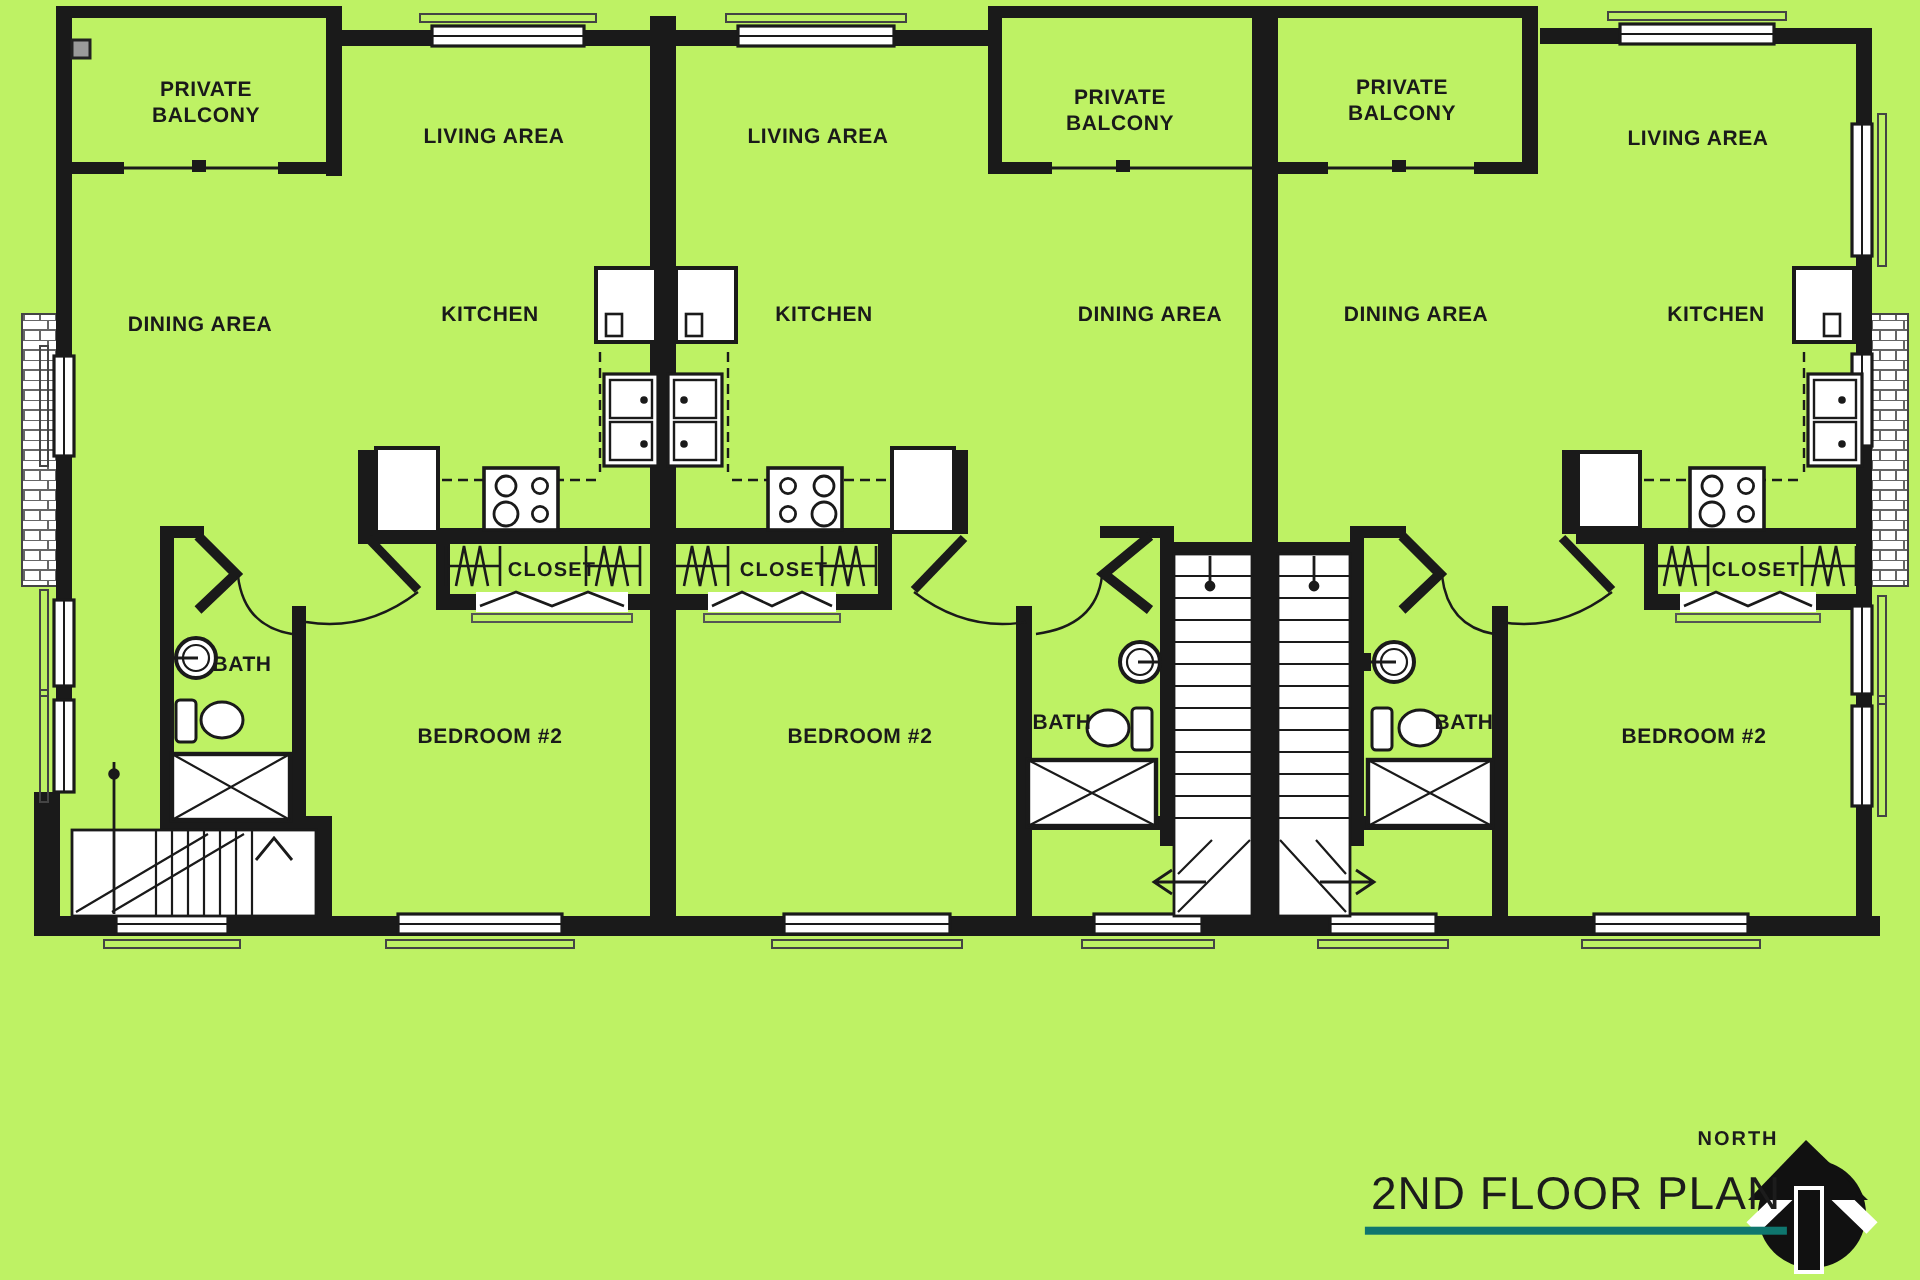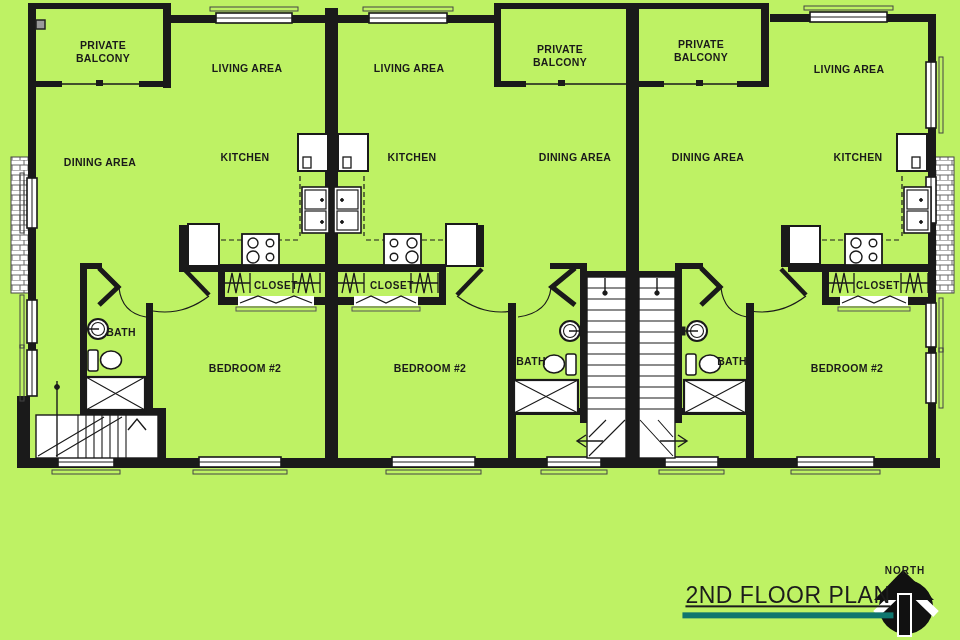--- a/index.html
+++ b/index.html
@@ -12,23 +12,22 @@
     position:absolute;transform:translate(-50%,-50%);
     font:bold 10.5px/1.25 "Liberation Sans",sans-serif;
     color:#1a1a1a;letter-spacing:.3px;text-align:center;white-space:nowrap;
     pointer-events:none;
   }
   .lbl.wrap{white-space:normal;width:96px;}
   .lbl.sm{font-size:10px;letter-spacing:.6px;}
   .title{
     position:absolute;transform:translate(-50%,-50%);
     font:400 23px/1.1 "Liberation Sans",sans-serif;color:#1c1c1c;
-    letter-spacing:.5px;border-bottom:6px solid #0f766e;padding:0 3px 4px;
+    letter-spacing:.5px;border-bottom:4px solid #0f766e;padding:0 3px 4px;
     white-space:nowrap;
-    text-decoration:underline;
   }
   .north{
     position:absolute;transform:translate(-50%,-50%);
     font:bold 10px "Liberation Sans",sans-serif;letter-spacing:1px;color:#1c1c1c;
     white-space:nowrap;
   }
 </style>
 </head>
 <body>
 
@@ -345,15 +344,15 @@
 
 <div class="lbl wrap" style="left:701px;top:51px">PRIVATE BALCONY</div>
 <div class="lbl" style="left:849px;top:70px">LIVING AREA</div>
 <div class="lbl" style="left:708px;top:158px">DINING AREA</div>
 <div class="lbl" style="left:858px;top:158px">KITCHEN</div>
 <div class="lbl sm" style="left:878px;top:286px">CLOSET</div>
 <div class="lbl" style="left:732px;top:362px">BATH</div>
 <div class="lbl" style="left:847px;top:369px">BEDROOM #2</div>
 
 <div class="title" style="left:788px;top:601px">2ND FLOOR PLAN</div>
-<div class="north" style="left:905px;top:570px">NORTH</div>
+<div class="north" style="left:869px;top:570px">NORTH</div>
 
 </div>
 
 </body></html>

